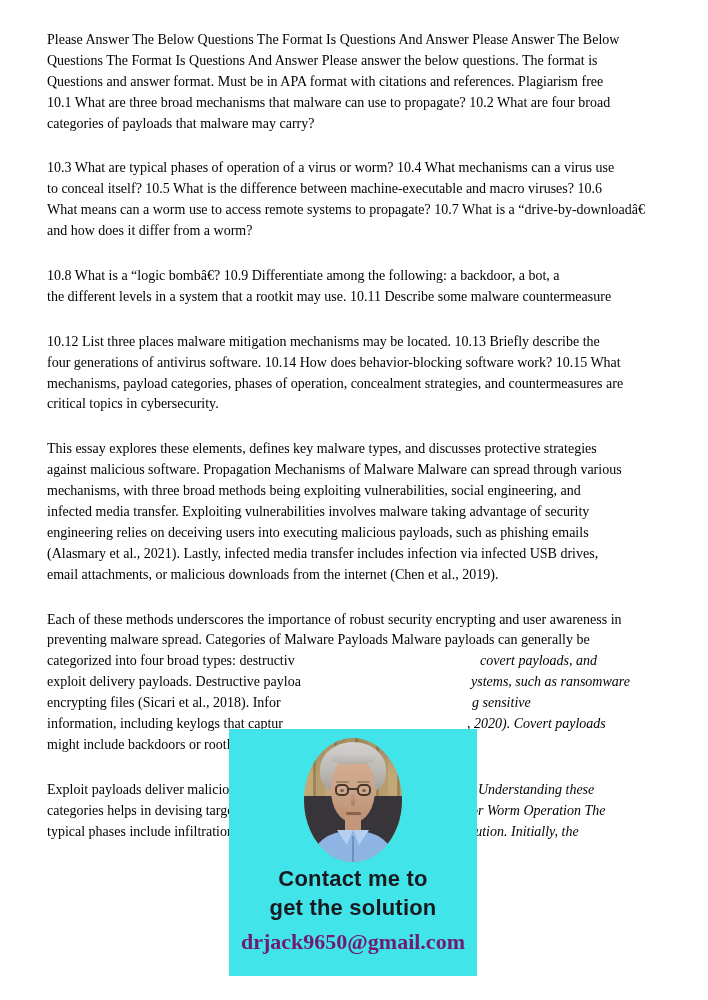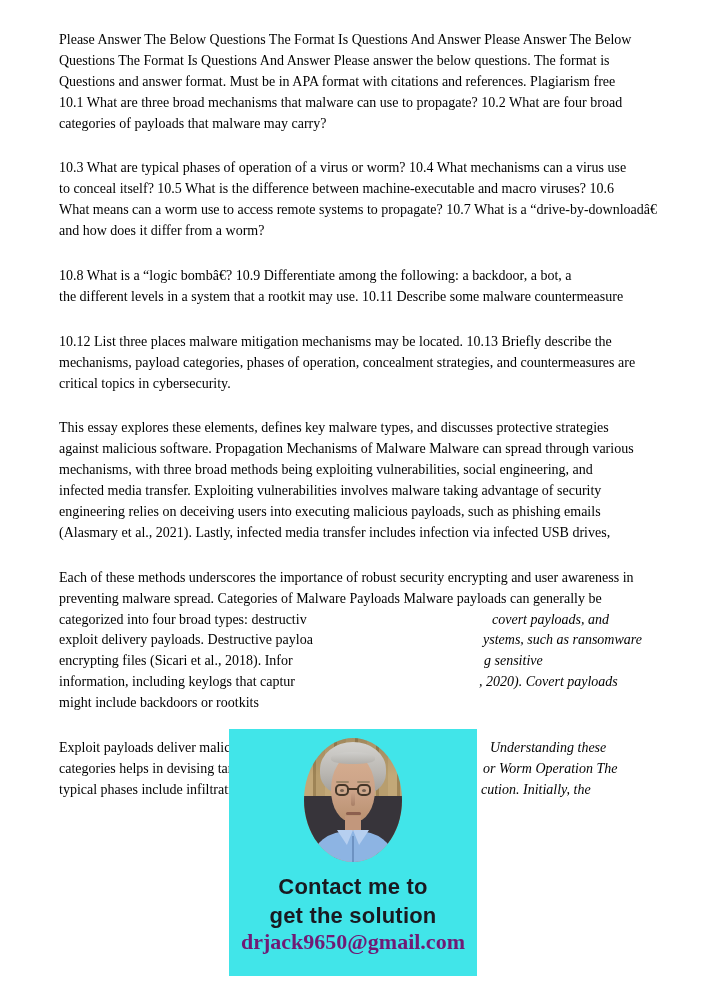--- a/index.html
+++ b/index.html
@@ -11,21 +11,21 @@
     font-family: "Liberation Serif", serif;
   }
   
   .doc {
     position: absolute;
     left: 47px; top: 30px;
     width: 640px;
     font: 14px/20.9px "Liberation Serif", serif;
     color: #000000;
   }
-  .para { margin: 0 0 24px 12px; }
+  .para { margin: 0 0 24px 0; }
   .line { white-space: nowrap; position: relative; height: 20.9px; }
   .line .rfrag { position: absolute; top: 0; white-space: nowrap; font-style: italic; }
   
   .overlay {
     position: absolute;
     left: 229px; top: 729px;
     width: 248px; height: 247px;
     background: #41e5e9;
     z-index: 5;
   }
@@ -97,21 +97,20 @@
   .ph-collar-l { left: 33px; clip-path: polygon(0 0, 100% 0, 62% 100%); }
   .ph-collar-r { left: 49px; clip-path: polygon(0 0, 100% 0, 38% 100%); }
   .ph-placket { left: 48px; top: 98px; width: 2px; height: 26px; background: #6d92c2; }
   .contact-title {
     position: absolute;
     top: 135px; left: 0; right: 0;
     text-align: center;
     font: 700 22px/29px "Liberation Sans", sans-serif;
     letter-spacing: 0.2px;
     color: #191920;
-    margin-top: 8px;
   }
   .contact-email {
     position: absolute;
     top: 199px; left: 0; right: 0;
     text-align: center;
     font: 700 22px/28px "Liberation Serif", serif;
     color: #050505;
   }
 </style>
 </head>
@@ -130,30 +129,32 @@
       <div class="line">to conceal itself? 10.5 What is the difference between machine-executable and macro viruses? 10.6</div>
       <div class="line">What means can a worm use to access remote systems to propagate? 10.7 What is a “drive-by-downloadâ€</div>
       <div class="line">and how does it differ from a worm?</div>
     </div>
     <div class="para">
       <div class="line">10.8 What is a “logic bombâ€? 10.9 Differentiate among the following: a backdoor, a bot, a</div>
       <div class="line">the different levels in a system that a rootkit may use. 10.11 Describe some malware countermeasure</div>
     </div>
     <div class="para">
       <div class="line">10.12 List three places malware mitigation mechanisms may be located. 10.13 Briefly describe the</div>
+      <div class="line">four generations of antivirus software. 10.14 How does behavior-blocking software work? 10.15 What</div>
       <div class="line">mechanisms, payload categories, phases of operation, concealment strategies, and countermeasures are</div>
       <div class="line">critical topics in cybersecurity.</div>
     </div>
     <div class="para">
       <div class="line">This essay explores these elements, defines key malware types, and discusses protective strategies</div>
       <div class="line">against malicious software. Propagation Mechanisms of Malware Malware can spread through various</div>
       <div class="line">mechanisms, with three broad methods being exploiting vulnerabilities, social engineering, and</div>
       <div class="line">infected media transfer. Exploiting vulnerabilities involves malware taking advantage of security</div>
       <div class="line">engineering relies on deceiving users into executing malicious payloads, such as phishing emails</div>
       <div class="line">(Alasmary et al., 2021). Lastly, infected media transfer includes infection via infected USB drives,</div>
+      <div class="line">email attachments, or malicious downloads from the internet (Chen et al., 2019).</div>
     </div>
     <div class="para">
       <div class="line">Each of these methods underscores the importance of robust security encrypting and user awareness in</div>
       <div class="line">preventing malware spread. Categories of Malware Payloads Malware payloads can generally be</div>
       <div class="line"><span>categorized into four broad types: destructiv</span><span class="rfrag" style="left: 433px;">covert payloads, and</span></div>
       <div class="line"><span>exploit delivery payloads. Destructive payloa</span><span class="rfrag" style="left: 424px;">ystems, such as ransomware</span></div>
       <div class="line"><span>encrypting files (Sicari et al., 2018). Infor</span><span class="rfrag" style="left: 425px;">g sensitive</span></div>
       <div class="line"><span>information, including keylogs that captur</span><span class="rfrag" style="left: 420px;">, 2020). Covert payloads</span></div>
       <div class="line">might include backdoors or rootkits</div>
     </div>

